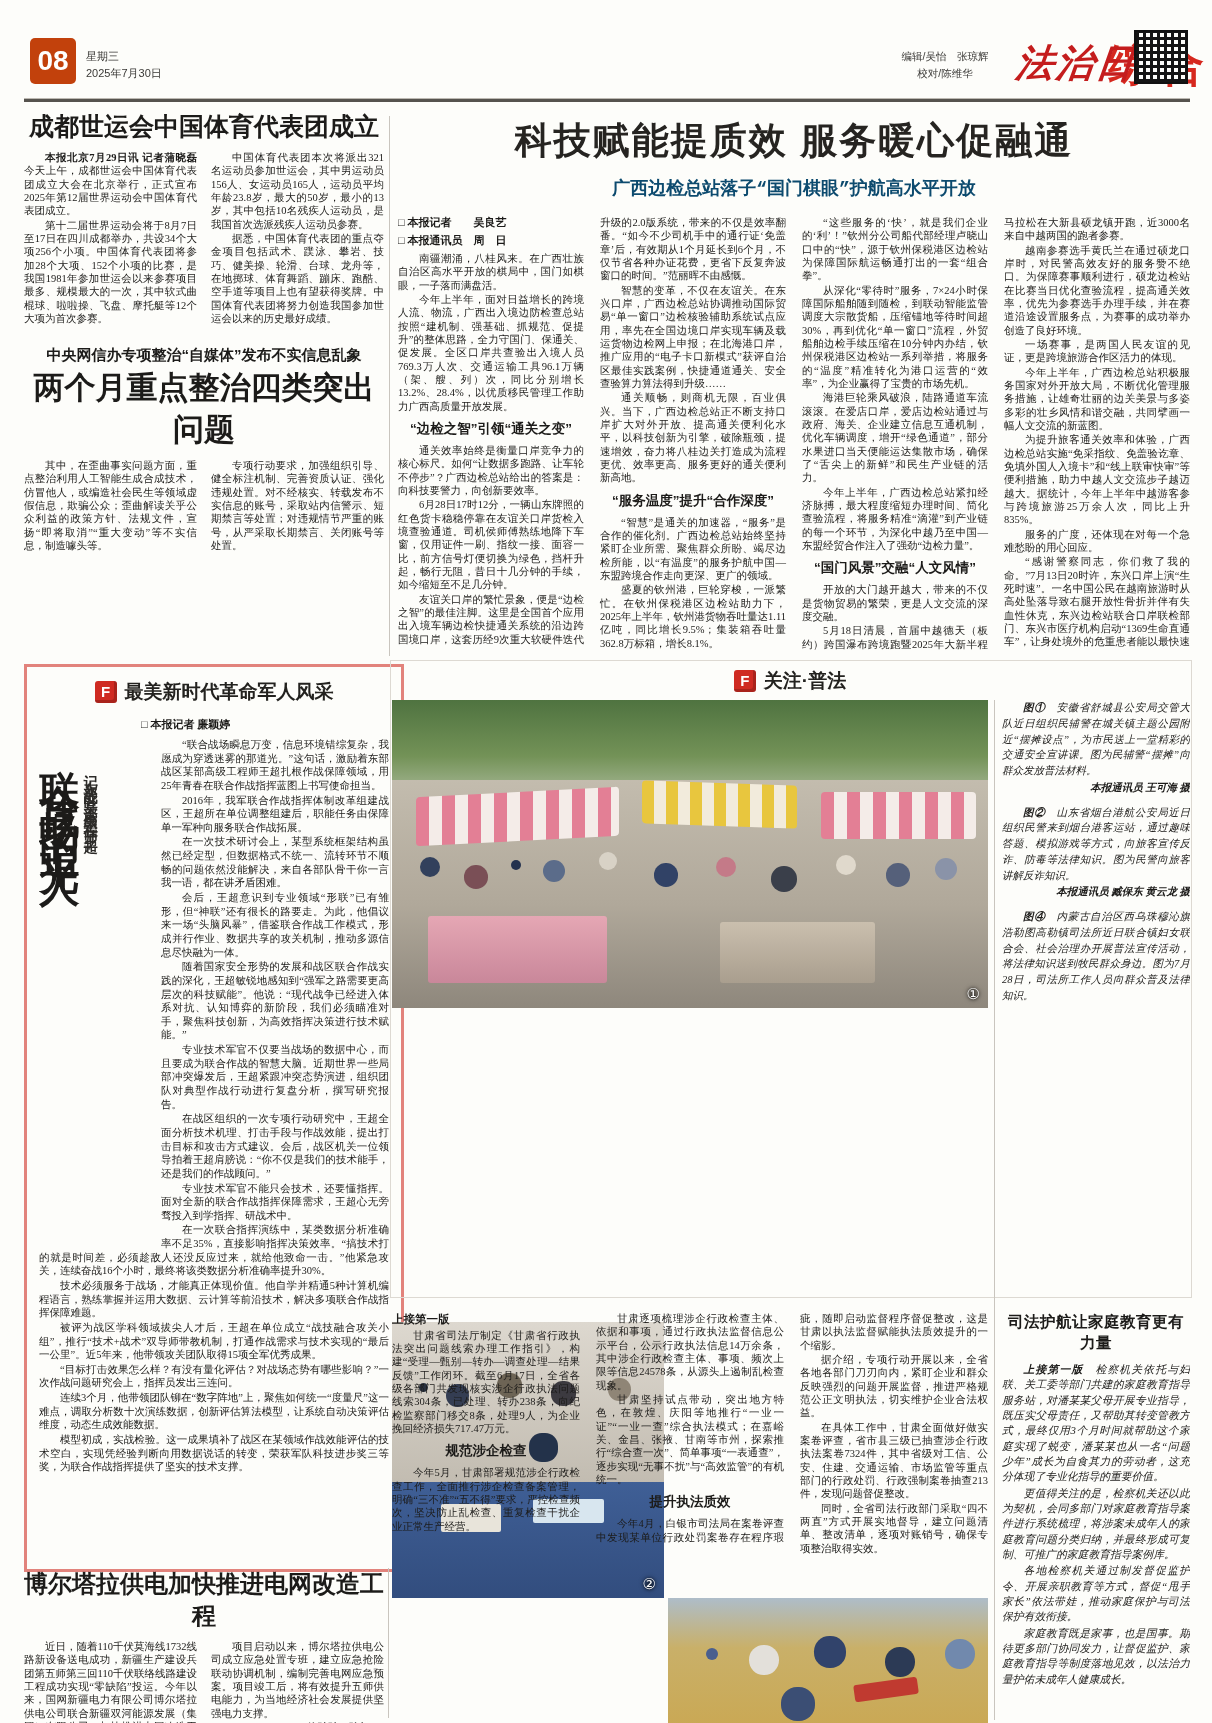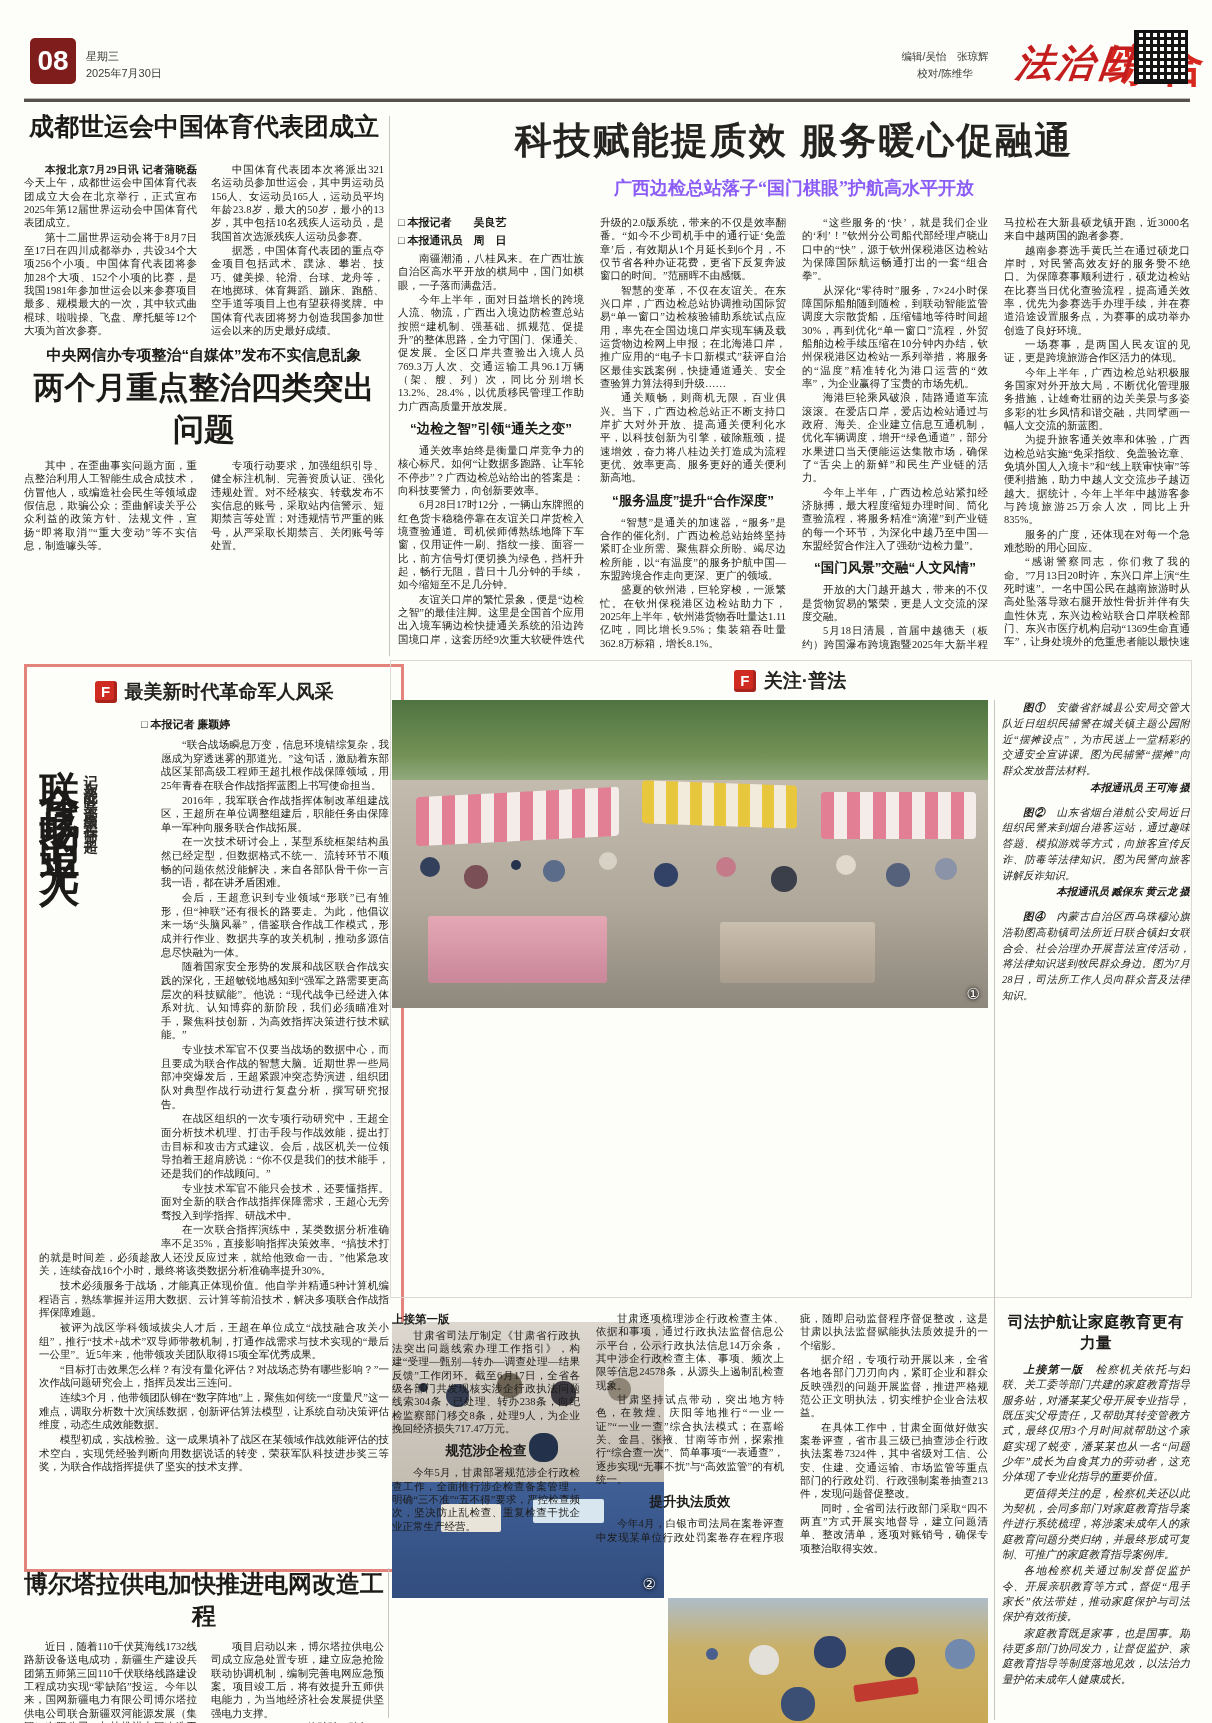--- a/index.html
+++ b/index.html
@@ -10,40 +10,40 @@
   p{margin:0 0 1px 0;text-indent:2em;text-align:justify;}
   .body-txt{font-size:10.5px;line-height:1.27;overflow:hidden;}
   .cols2{column-count:2;column-gap:14px;}
   .cols3{column-count:3;column-gap:16px;}
   .cols4{column-count:4;column-gap:16px;}
   .sub-head{font-family:"Liberation Sans","DejaVu Sans",sans-serif;font-weight:bold;text-align:center;
             font-size:13.5px;margin:7px 0;text-indent:0;break-inside:avoid;}
   .by-line{font-weight:bold;text-indent:0;margin:0 0 4px 0;font-size:11px;}
   .sig{text-align:right;font-weight:bold;text-indent:0;padding-right:14px;}
   
-  .pgnum{width:46px;height:46px;background:#7f1d1d;border-radius:5px;color:#fff;font-weight:bold;
+  .pgnum{width:46px;height:46px;background:#c2410c;border-radius:5px;color:#fff;font-weight:bold;
          font-size:28px;text-align:center;line-height:46px;}
   .dateblock{font-size:11px;color:#3a3936;line-height:1.5;}
   .section-title{font-size:44px;font-weight:bold;color:#d6281e;letter-spacing:8px;}
   .editors{font-size:10.5px;color:#3a3936;text-align:right;line-height:1.6;}
   .masthead{font-size:38px;font-weight:bold;color:#c41d1d;font-style:italic;letter-spacing:2px;
             transform:skewX(-6deg);}
   .qr{width:50px;height:50px;background-color:#fff;
       background-image:repeating-linear-gradient(0deg,#151515 0 3px,transparent 3px 7px),
                        repeating-linear-gradient(90deg,#151515 0 3px,#fdfdfa 3px 7px);
       outline:2px solid #111;}
   .hrule{height:3px;background:#56534e;border-top:1px solid #bdb9b2;}
   .vline{width:1px;background:#c9c5be;}
   
   .h-serif{font-weight:bold;text-align:center;}
   .kicker{font-family:"Liberation Sans","DejaVu Sans",sans-serif;font-weight:bold;text-align:center;}
   .main-title{font-family:"Liberation Sans","DejaVu Sans",sans-serif;font-weight:900;text-align:center;
               font-size:37px;letter-spacing:2px;color:#262421;}
-  .main-sub{font-family:Liberation Serif, serif;text-align:center;font-size:18px;
-            color:#8b5cf6;font-weight:bold;}
+  .main-sub{font-family:Liberation Mono, monospace;text-align:center;font-size:18px;
+            color:#0c4a6e;font-weight:bold;}
   
   .redbox{border:3px solid #e2837c;background:#fdfdfa;}
   .badge-row{display:flex;align-items:center;justify-content:center;gap:8px;}
   .fcube{width:22px;height:22px;background:#cf2b22;border-radius:3px;color:#fff;font-weight:bold;
          font-size:15px;text-align:center;line-height:22px;font-family:"Liberation Sans",sans-serif;
          box-shadow:inset -3px -3px 0 rgba(0,0,0,.18);}
   .badge-txt{font-family:"Liberation Sans","DejaVu Sans",sans-serif;font-weight:bold;font-size:19px;color:#23221f;}
   .vhead-wrap{float:left;width:112px;height:508px;display:flex;flex-direction:row;margin-right:10px;}
   .v-main{writing-mode:vertical-rl;font-size:40px;font-weight:bold;letter-spacing:14px;line-height:1.0;}
   .v-sub{writing-mode:vertical-rl;font-size:14px;font-weight:bold;letter-spacing:5px;padding-top:26px;
@@ -76,21 +76,21 @@
   <div class="abs editors sans" style="left:880px;top:48px;width:130px;text-align:center;">
     <div>编辑/吴怡　张琼辉</div>
     <div>校对/陈维华</div>
   </div>
   <div class="abs masthead" style="left:1016px;top:38px;">法治日报</div>
   <div class="abs qr" style="left:1136px;top:32px;"></div>
   <div class="abs hrule" style="left:24px;right:22px;top:98px;"></div>
 
   <div class="abs" style="left:24px;top:110px;width:360px;">
     <div class="h-serif" style="font-size:25px;">成都世运会中国体育代表团成立</div>
-    <div class="body-txt cols2" style="height:184px;margin-top:20px;font-family:Liberation Serif, serif;">
+    <div class="body-txt cols2" style="height:184px;margin-top:8px;font-family:Liberation Serif, serif;">
         <p><b>本报北京7月29日讯 记者蒲晓磊　</b>今天上午，成都世运会中国体育代表团成立大会在北京举行，正式宣布2025年第12届世界运动会中国体育代表团成立。</p>
         <p>第十二届世界运动会将于8月7日至17日在四川成都举办，共设34个大项256个小项。中国体育代表团将参加28个大项、152个小项的比赛，是我国1981年参加世运会以来参赛项目最多、规模最大的一次，其中软式曲棍球、啦啦操、飞盘、摩托艇等12个大项为首次参赛。</p>
         <p>中国体育代表团本次将派出321名运动员参加世运会，其中男运动员156人、女运动员165人，运动员平均年龄23.8岁，最大的50岁，最小的13岁，其中包括10名残疾人运动员，是我国首次选派残疾人运动员参赛。</p>
         <p>据悉，中国体育代表团的重点夺金项目包括武术、蹼泳、攀岩、技巧、健美操、轮滑、台球、龙舟等，在地掷球、体育舞蹈、蹦床、跑酷、空手道等项目上也有望获得奖牌。中国体育代表团将努力创造我国参加世运会以来的历史最好成绩。</p>
       </div>
   </div>
 
   <div class="abs" style="left:24px;top:346px;width:360px;">
     <div class="kicker" style="font-size:15px;">中央网信办专项整治“自媒体”发布不实信息乱象</div>
     <div class="h-serif" style="font-size:31px;margin-top:2px;">两个月重点整治四类突出问题</div>

